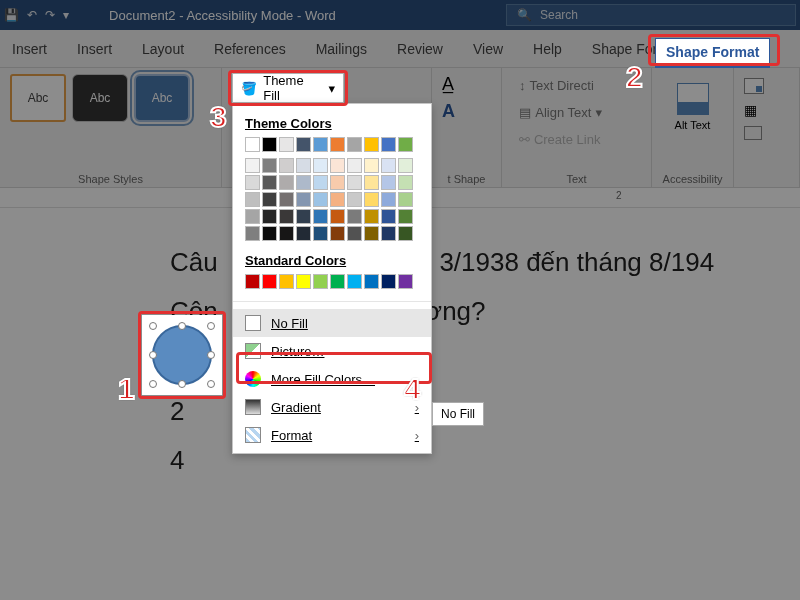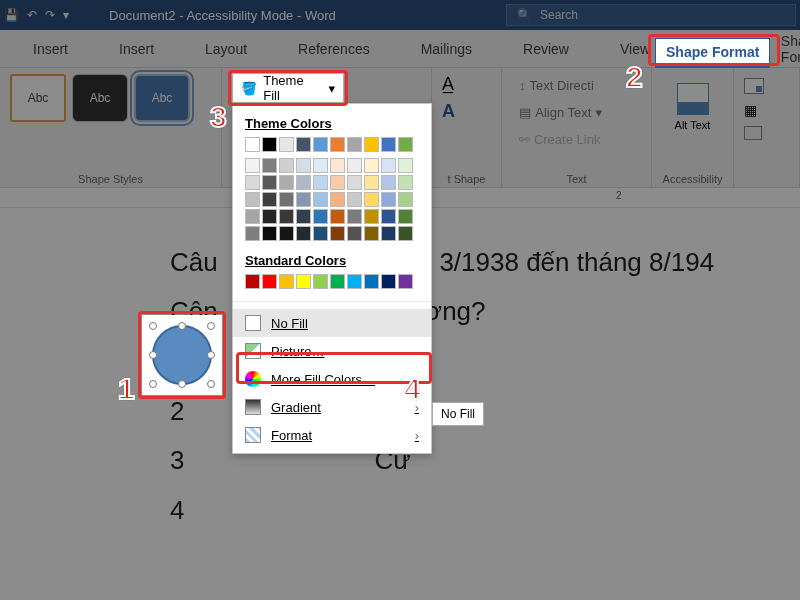--- a/index.html
+++ b/index.html
@@ -7,21 +7,21 @@
 
 .dim-overlay { position: absolute; inset: 0; background: rgba(0,0,0,0.45); z-index: 5; pointer-events: none; }
 
 .titlebar { background: #2b4f7e; height: 30px; display: flex; align-items: center; color: #fff; font-size: 12px; padding: 0 4px; position: relative; z-index: 1; }
 .titlebar .qa { display: flex; gap: 8px; align-items: center; }
 .titlebar .qa span { opacity: .9; }
 .titlebar .doc-title { margin-left: 40px; font-size: 13px; }
 .titlebar .search { margin-left: auto; background: #3a5f8f; border: 1px solid #5a7fa5; padding: 3px 10px; width: 290px; display: flex; align-items: center; gap: 8px; }
 
 .tabs { background: #f3f3f3; border-bottom: 1px solid #d5d5d5; height: 38px; display: flex; align-items: center; padding: 0 8px; gap: 22px; font-size: 14px; color: #444; position: relative; z-index: 1; }
-.tabs .tab { padding: 6px 4px; cursor: pointer; margin-left: 21px; }
+.tabs .tab { padding: 6px 4px; cursor: pointer; }
 
 .ribbon { background: #f3f3f3; height: 120px; border-bottom: 1px solid #d5d5d5; display: flex; position: relative; z-index: 1; }
 .ribbon-group { border-right: 1px solid #d5d5d5; padding: 6px 10px 2px; display: flex; flex-direction: column; }
 .ribbon-group .content { flex: 1; display: flex; align-items: flex-start; gap: 6px; }
 .ribbon-group .label { text-align: center; font-size: 11px; color: #666; padding-top: 2px; }
 
 .style-box { width: 56px; height: 48px; border: 1px solid #c9c9c9; border-radius: 3px; display: flex; align-items: center; justify-content: center; font-size: 12px; background: #fff; }
 .style-box.orange { border: 2px solid #e8a04a; color: #444; }
 .style-box.black { background: #333; color: #fff; border-radius: 6px; }
 .style-box.blue { background: #4a7ab0; color: #fff; border-radius: 6px; border: 2px solid #a6c0de; }
@@ -149,21 +149,20 @@
 </div>
 
 <div class="ruler">
   <span style="position:absolute;left:616px;top:2px;font-size:10px;color:#666">2</span>
 </div>
 
 <div class="doc">
   <div class="line"><span>Câu</span><span style="display:inline-block;width:200px"></span><span>g 3/1938 đến tháng 8/194</span></div>
   <div class="line"><span>Côn</span><span style="display:inline-block;width:190px"></span><span>ương?</span></div>
   <div class="line" style="margin-top:50px"><span>2</span></div>
-  <div class="line"><span>3</span><span style="display:inline-block;width:190px"></span><span>Cừ</span></div>
   <div class="line"><span>4</span></div>
 </div>
 
 <div class="dim-overlay"></div>
 
 <div class="tab-highlight" style="left:655px;top:38px">Shape Format</div>
 
 <div class="shape-fill-btn">
   <span style="font-size:13px">🪣</span>
   <span>Theme Fill</span>

